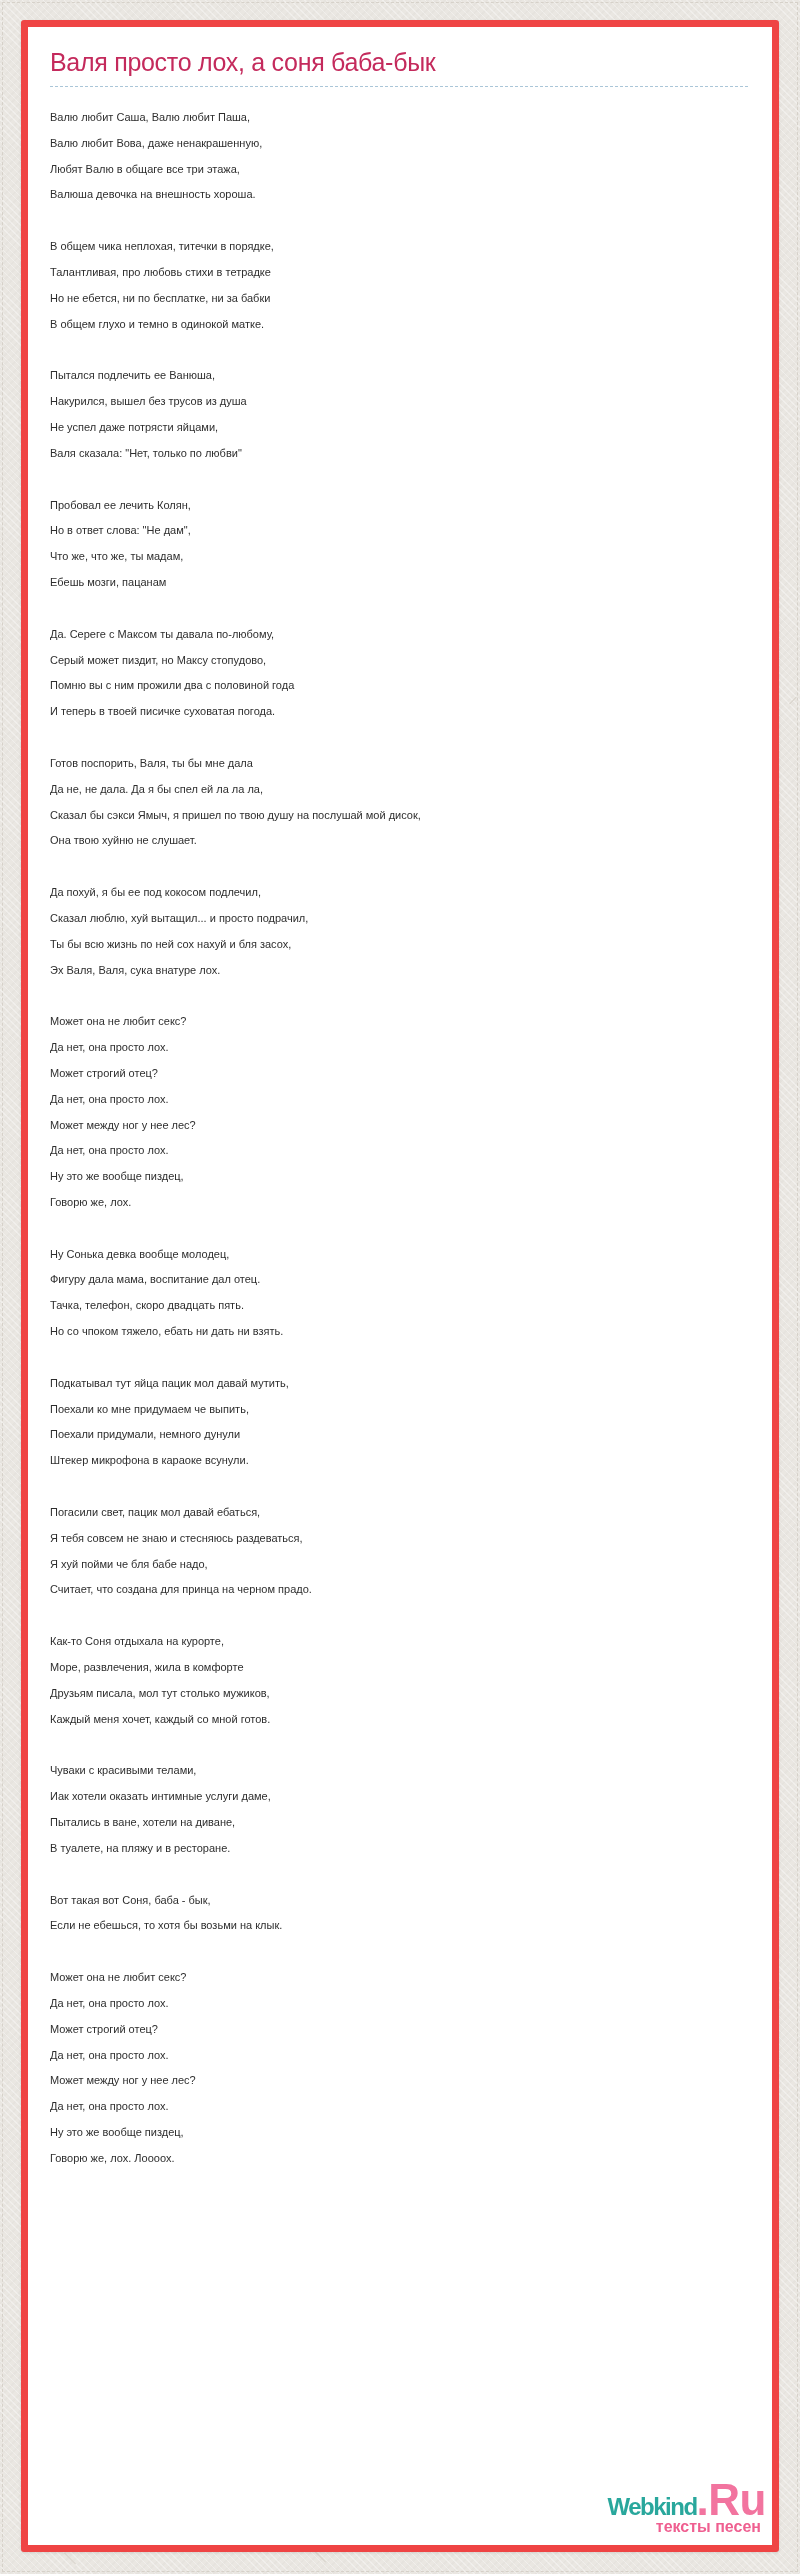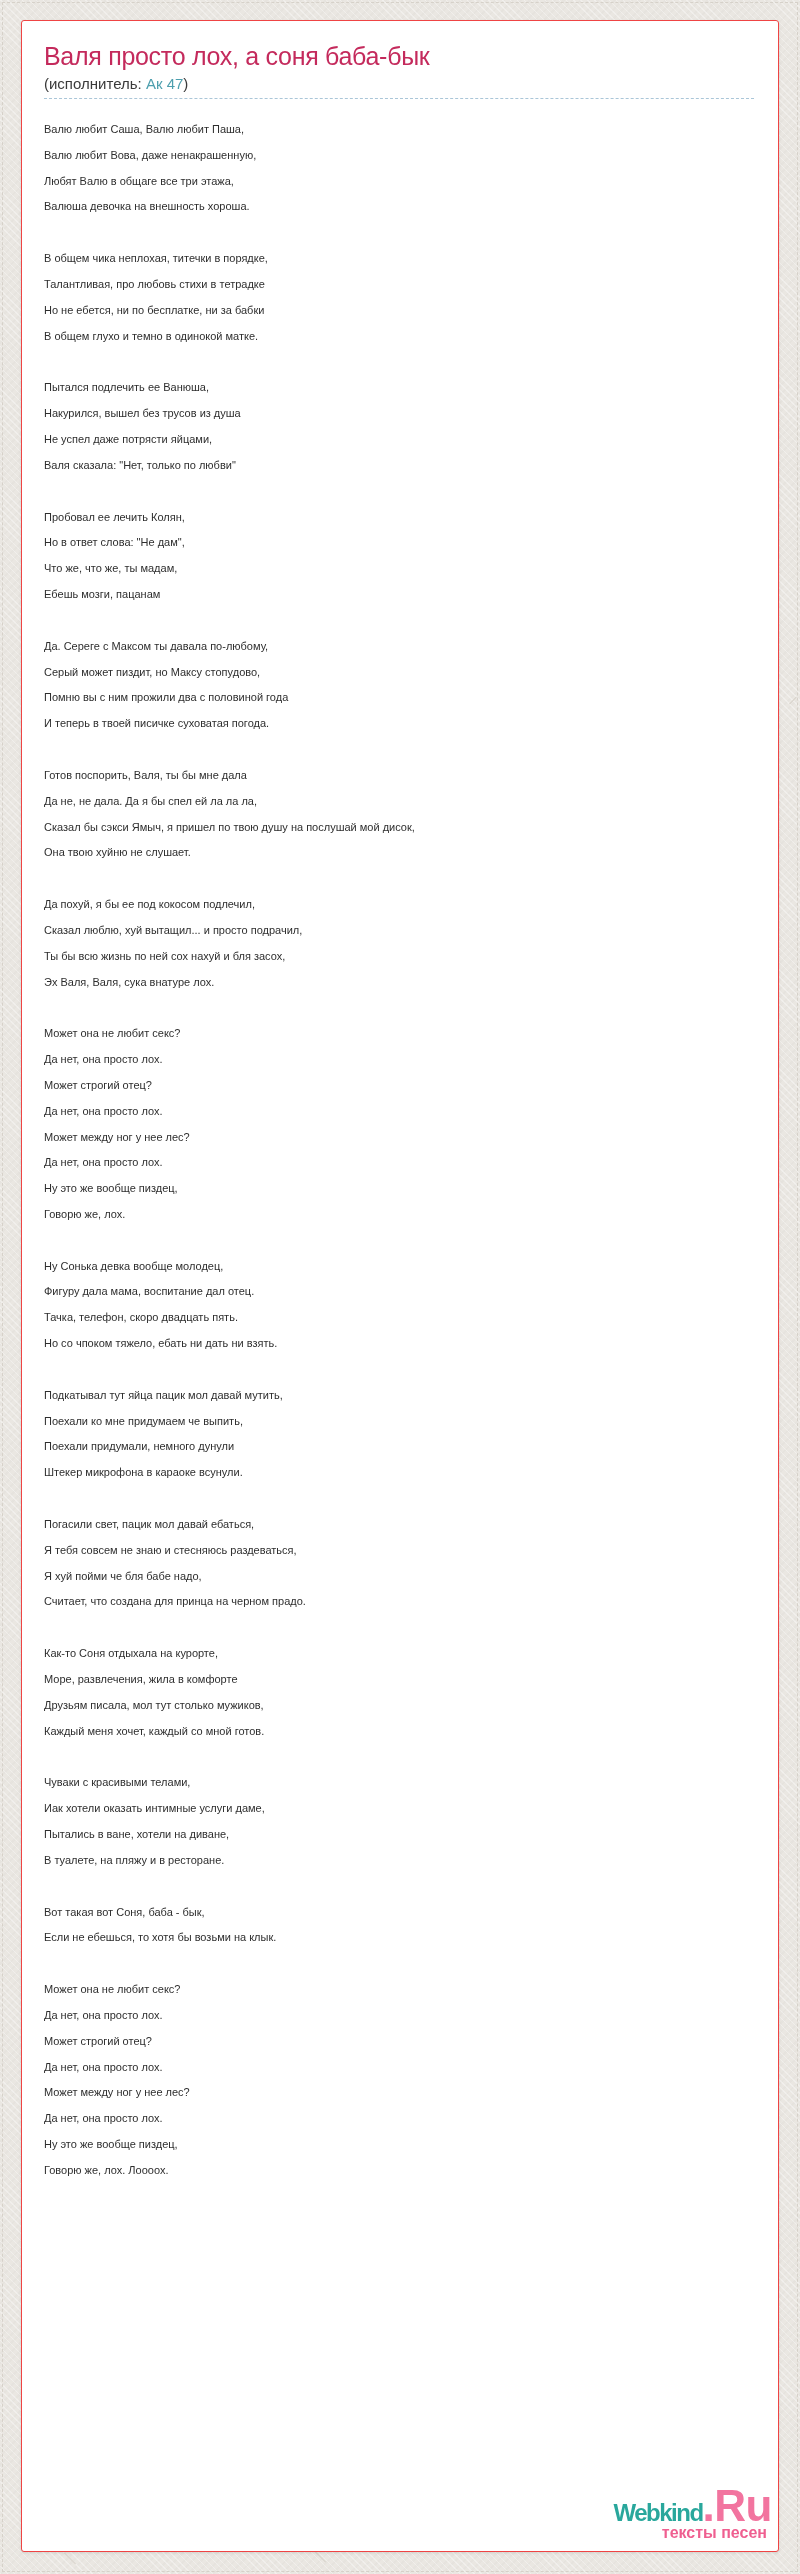--- a/index.html
+++ b/index.html
@@ -32,21 +32,21 @@
     position:absolute; width:16px; height:1px; background:#d7d2ca;
     transform:rotate(45deg);
   }
   .scratch.s1{left:62px; top:2558px;}
   .scratch.s2{left:312px; top:2556px;}
   .scratch.s3{left:788px; top:700px; transform:rotate(-45deg); width:10px;}
   .card{
     position:absolute; left:21px; top:20px;
     width:758px; height:2532px;
     background:#ffffff;
-    border:1px solid #ef4444;
+    border:7px solid #ef4444;
     border-radius:3px;
     box-shadow:0 1px 3px rgba(0,0,0,.10);
     padding:22px 24px 0 22px;
   }
   .lyrics-header{
     border-bottom:1px dashed var(--separator-color);
     padding-bottom:5px;
   }
   .page-title{
     font-size:25px;
@@ -101,22 +101,20 @@
 
 <div class="bg-frame"></div>
 <div class="scratch s1"></div>
 <div class="scratch s2"></div>
 <div class="scratch s3"></div>
 
 <div class="card">
 
   <div class="lyrics-header">
     <h1 class="page-title">Валя просто лох, а соня баба-бык</h1>
-    <div class="artist-line"><span>(исполнитель:</span> <a class="artist-link">Ак 47</a><span>)</span>
-    </div>
   </div>
 
   <div class="lyrics">
       <p class="stanza">Валю любит Саша, Валю любит Паша,<br>Валю любит Вова, даже ненакрашенную,<br>Любят Валю в общаге все три этажа,<br>Валюша девочка на внешность хороша.</p>
       <p class="stanza">В общем чика неплохая, титечки в порядке,<br>Талантливая, про любовь стихи в тетрадке<br>Но не ебется, ни по бесплатке, ни за бабки<br>В общем глухо и темно в одинокой матке.</p>
       <p class="stanza">Пытался подлечить ее Ванюша,<br>Накурился, вышел без трусов из душа<br>Не успел даже потрясти яйцами,<br>Валя сказала: "Нет, только по любви"</p>
       <p class="stanza">Пробовал ее лечить Колян,<br>Но в ответ слова: "Не дам",<br>Что же, что же, ты мадам,<br>Ебешь мозги, пацанам</p>
       <p class="stanza">Да. Сереге с Максом ты давала по-любому,<br>Серый может пиздит, но Максу стопудово,<br>Помню вы с ним прожили два с половиной года<br>И теперь в твоей писичке суховатая погода.</p>
       <p class="stanza">Готов поспорить, Валя, ты бы мне дала<br>Да не, не дала. Да я бы спел ей ла ла ла,<br>Сказал бы сэкси Ямыч, я пришел по твою душу на послушай мой дисок,<br>Она твою хуйню не слушает.</p>
       <p class="stanza">Да похуй, я бы ее под кокосом подлечил,<br>Сказал люблю, хуй вытащил... и просто подрачил,<br>Ты бы всю жизнь по ней сох нахуй и бля засох,<br>Эх Валя, Валя, сука внатуре лох.</p>

